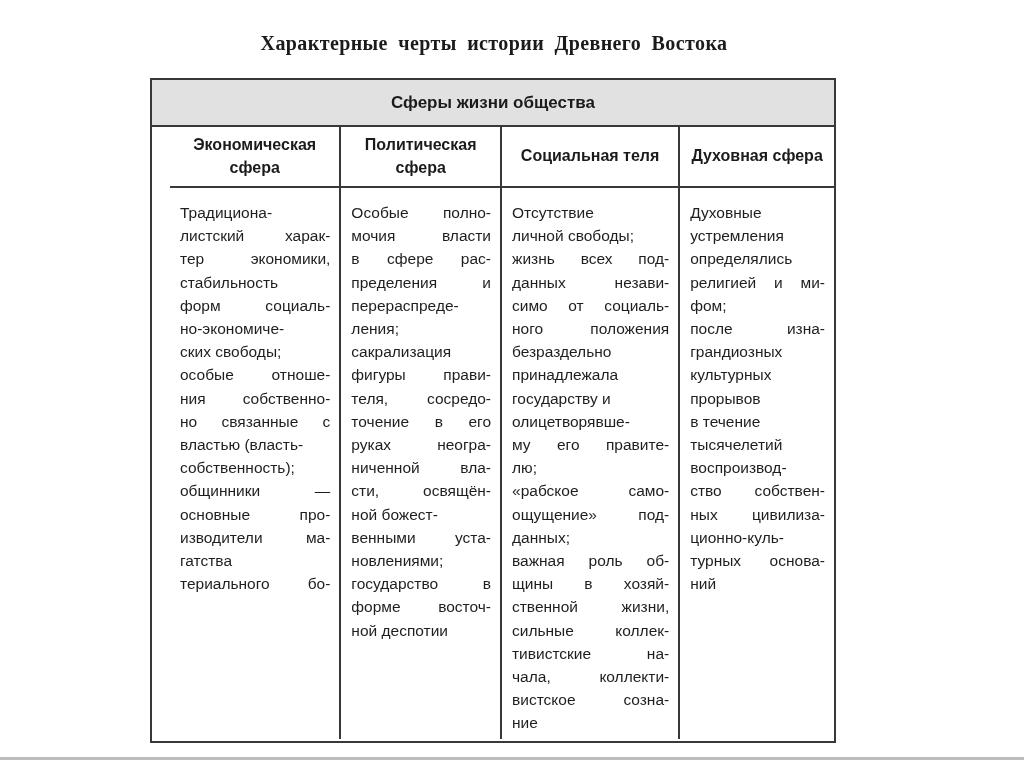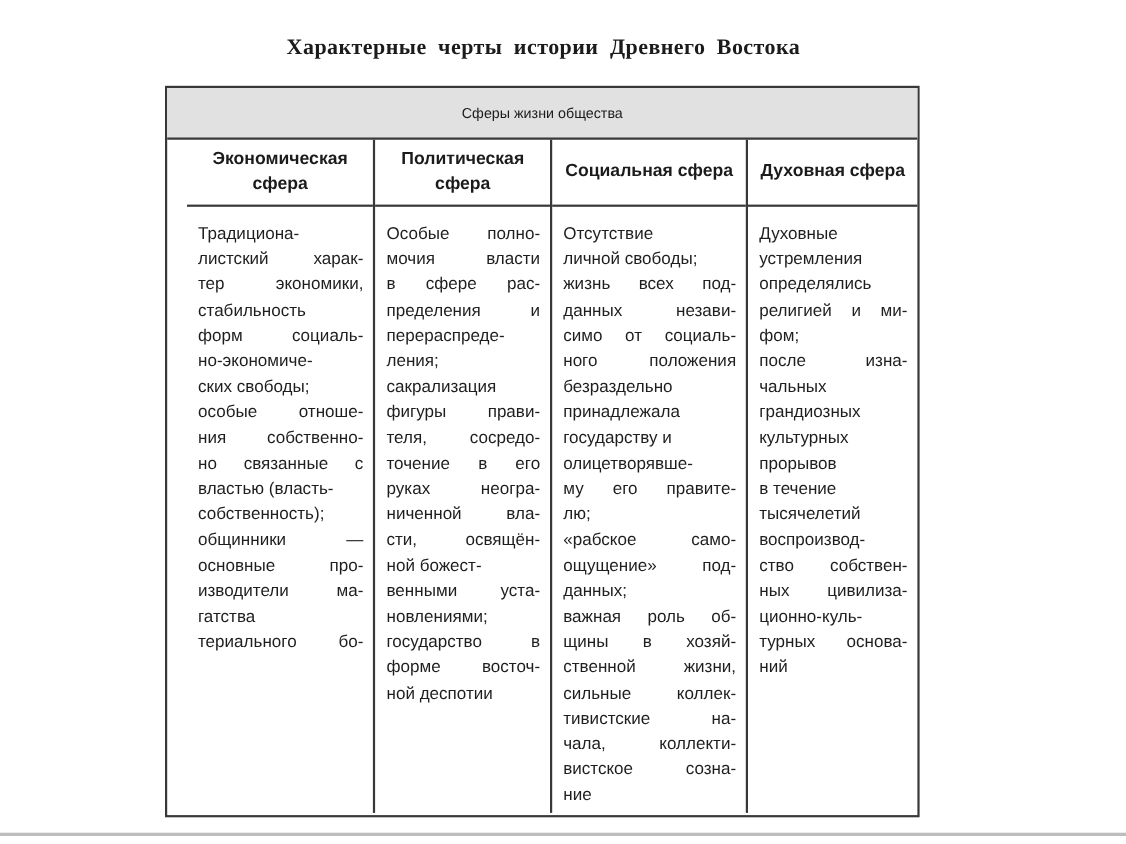--- a/index.html
+++ b/index.html
@@ -31,22 +31,22 @@
     border: 2px solid var(--border, #383838);
     box-sizing: border-box;
     background: #fff;
   }
 
   .banner {
     height: 45px;
     background: var(--banner_bg, #e1e1e1);
     border-bottom: 2px solid var(--border, #383838);
     display: flex; align-items: center; justify-content: center;
-    font-weight: normal;
-    font-size: 13px;
+    font-weight: bold;
+    font-size: 17px;
     color: var(--text, #1b1b1b);
     box-sizing: content-box;
   }
 
   .grid { display: flex; width: 682px; }
 
   .col { box-sizing: border-box; }
   .col + .col { border-left: 2px solid var(--border, #383838); }
   .c0 { width: 174px; margin-left: 18px; }
   .c1 { width: 165px; }
@@ -140,21 +140,21 @@
             <div class="bline">сти, освящён-</div>
             <div class="bline left">ной божест-</div>
             <div class="bline">венными уста-</div>
             <div class="bline left">новлениями;</div>
             <div class="bline">государство в</div>
             <div class="bline">форме восточ-</div>
             <div class="bline left">ной деспотии</div>
           </div>
         </div>
         <div class="col c2">
-          <div class="col-header">Социальная сфера</div>
+          <div class="col-header">Социальная теля</div>
           <div class="col-body">
             <div class="bline">Отсутствие</div>
             <div class="bline left">личной свободы;</div>
             <div class="bline">жизнь всех под-</div>
             <div class="bline">данных незави-</div>
             <div class="bline">симо от социаль-</div>
             <div class="bline">ного положения</div>
             <div class="bline">безраздельно</div>
             <div class="bline">принадлежала</div>
             <div class="bline left">государству и</div>
@@ -176,21 +176,20 @@
         </div>
         <div class="col c3">
           <div class="col-header">Духовная сфера</div>
           <div class="col-body">
             <div class="bline">Духовные</div>
             <div class="bline">устремления</div>
             <div class="bline">определялись</div>
             <div class="bline">религией и ми-</div>
             <div class="bline left">фом;</div>
             <div class="bline">после изна-</div>
-            <div class="bline">чальных</div>
             <div class="bline">грандиозных</div>
             <div class="bline">культурных</div>
             <div class="bline">прорывов</div>
             <div class="bline left">в течение</div>
             <div class="bline">тысячелетий</div>
             <div class="bline">воспроизвод-</div>
             <div class="bline">ство собствен-</div>
             <div class="bline">ных цивилиза-</div>
             <div class="bline">ционно-куль-</div>
             <div class="bline">турных основа-</div>

